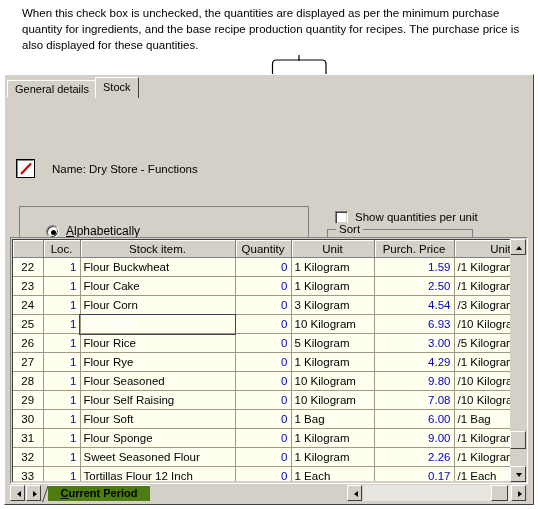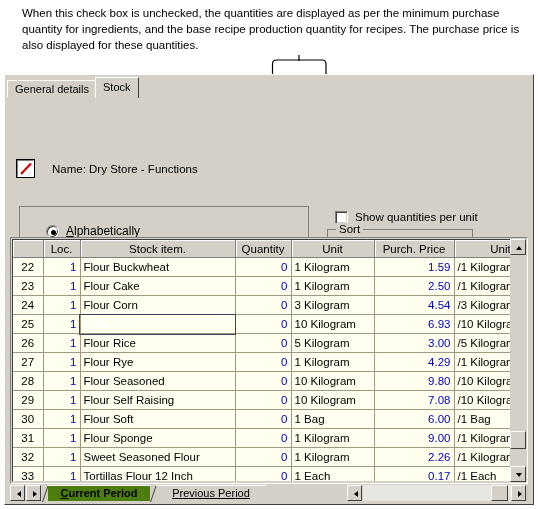--- a/index.html
+++ b/index.html
@@ -379,26 +379,20 @@
   <div class="navbtn" style="left:16px;">
       <span class="tri-rt"></span>
     </div>
 
   <div class="sheettab active" style="left:38px;width:102px;">
     <svg class="slash-l" viewBox="0 0 7 16">
         <line x1="6" y1="0" x2="0.5" y2="16" stroke="#404040" stroke-width="1"></line>
       </svg>
     <span><u>C</u>urrent Period</span>
   </div>
-  <div class="sheettab" style="left:146px;width:110px;">
-    <svg class="slash-l" viewBox="0 0 7 16">
-        <line x1="6" y1="0" x2="0.5" y2="16" stroke="#404040" stroke-width="1"></line>
-      </svg>
-    <span><u>Previous Period</u></span>
-  </div>
 
   <div id="hsb">
     <div class="track"></div>
     <div class="navbtn" style="left:0px;">
         <span class="tri-lf"></span>
       </div>
     <div class="hthumb"></div>
     <div class="navbtn" style="left:164px;">
         <span class="tri-rt"></span>
       </div>

